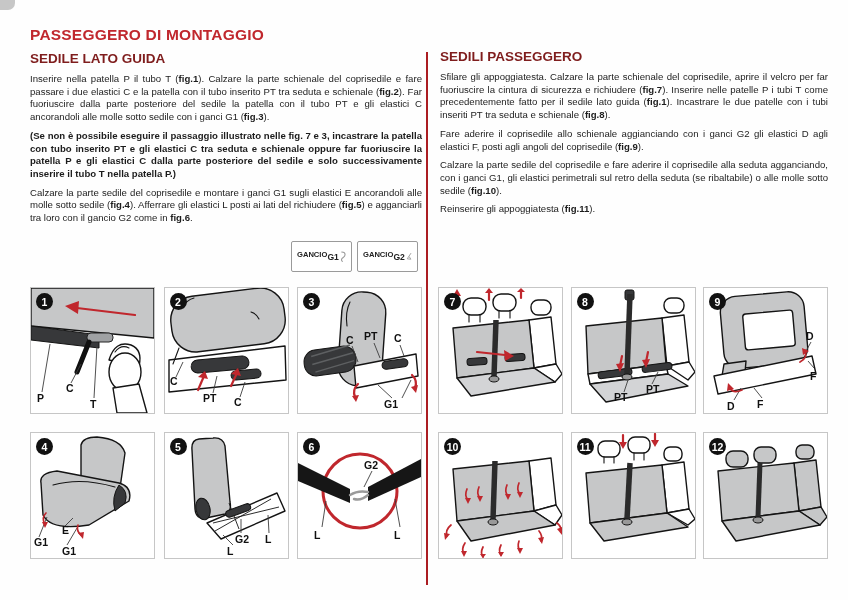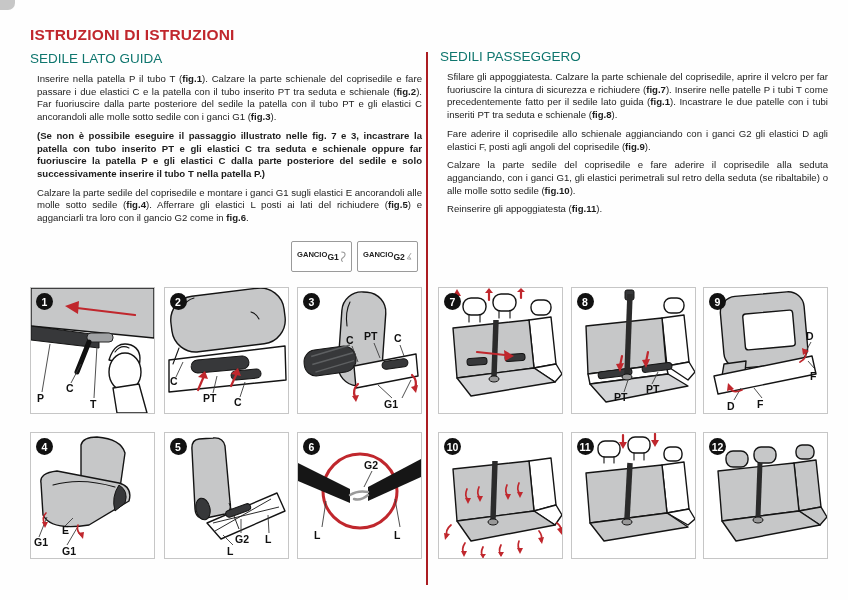--- a/index.html
+++ b/index.html
@@ -5,22 +5,22 @@
   html,body{margin:0;padding:0;background:#ffffff;}
   #page{position:relative;width:848px;height:600px;background:#fefefe;overflow:hidden;
         font-family:"Liberation Sans",sans-serif;color:#1c1c1c;}
   .corner-artifact{position:absolute;left:0;top:0;width:15px;height:10px;background:#c7c7c7;
         border-radius:0 0 7px 0;}
   .divider{position:absolute;left:426px;top:52px;width:2px;height:533px;background:#ab1d22;}
   .col{position:absolute;}
   .col-left{left:30px;top:26px;width:392px;}
   .col-right{left:440px;top:49px;width:388px;}
   h1.main-title{margin:0 0 7px 0;font-size:15.5px;font-weight:bold;color:#c0272d;letter-spacing:.2px;}
-  h2.sub-title{margin:0 0 7px 0;font-size:13.5px;font-weight:normal;color:#0f766e;}
-  p.body{margin:0 0 6px 7px;font-size:9.6px;line-height:12.7px;text-align:justify;color:#1c1c1c;}
+  h2.sub-title{margin:0 0 7px 0;font-size:13.5px;font-weight:bold;color:#7f1d1d;}
+  p.body{margin:0 0 6px 0;font-size:9.6px;line-height:12.7px;text-align:justify;color:#1c1c1c;}
   p.body b{font-weight:bold;}
   .hook-box{position:absolute;width:61px;height:31px;box-sizing:border-box;border:1px solid #9a9a9a;
         border-radius:2px;background:#fff;display:flex;align-items:center;justify-content:space-between;
         padding:2px 5px;}
   .hook-box .txt{display:flex;flex-direction:row;align-items:flex-start;line-height:1;}
   .hook-box .t1{font-size:7.6px;font-weight:bold;color:#222;}
   .hook-box .t2{font-size:8.6px;font-weight:bold;color:#222;margin-top:2px;align-self:flex-end;}
   .panels{position:absolute;top:287px;display:grid;grid-template-columns:repeat(3,125px);
         justify-content:space-between;row-gap:18px;}
   .panels-left{left:30px;width:392px;}
@@ -46,21 +46,21 @@
   .hookicon{stroke:#9a9a9a;stroke-width:2;fill:none;stroke-linecap:round;stroke-linejoin:round;}
 </style>
 </head>
 <body>
 
 <div id="page">
   <div class="corner-artifact"></div>
   <div class="divider"></div>
 
   <div class="col col-left">
-    <h1 class="main-title">ISTRUZIONI DI ISTRUZIONI</h1>
+    <h1 class="main-title">PASSEGGERO DI MONTAGGIO</h1>
     <h2 class="sub-title">SEDILE LATO GUIDA</h2>
     <p class="body"><span>Inserire nella patella P il tubo T (</span><b>fig.1</b><span>). Calzare la parte schienale del coprisedile e fare passare i due elastici C e la patella con il tubo inserito PT tra seduta e schienale (</span><b>fig.2</b><span>). Far fuoriuscire dalla parte posteriore del sedile la patella con il tubo PT e gli elastici C ancorandoli alle molle sotto sedile con i ganci G1 (</span><b>fig.3</b><span>).</span></p>
     <p class="body"><b>(Se non è possibile eseguire il passaggio illustrato nelle fig. 7 e 3, incastrare la patella con tubo inserito PT e gli elastici C tra seduta e schienale oppure far fuoriuscire la patella P e gli elastici C dalla parte posteriore del sedile e solo successivamente inserire il tubo T nella patella P.)</b></p>
     <p class="body"><span>Calzare la parte sedile del coprisedile e montare i ganci G1 sugli elastici E ancorandoli alle molle sotto sedile (</span><b>fig.4</b><span>). Afferrare gli elastici L posti ai lati del richiudere (</span><b>fig.5</b><span>) e agganciarli tra loro con il gancio G2 come in </span><b>fig.6</b><span>.</span></p>
   </div>
 
   <div class="col col-right">
     <h2 class="sub-title">SEDILI PASSEGGERO</h2>
     <p class="body"><span>Sfilare gli appoggiatesta. Calzare la parte schienale del coprisedile, aprire il velcro per far fuoriuscire la cintura di sicurezza e richiudere (</span><b>fig.7</b><span>). Inserire nelle patelle P i tubi T come precedentemente fatto per il sedile lato guida (</span><b>fig.1</b><span>). Incastrare le due patelle con i tubi inseriti PT tra seduta e schienale (</span><b>fig.8</b><span>).</span></p>
     <p class="body"><span>Fare aderire il coprisedile allo schienale aggianciando con i ganci G2 gli elastici D agli elastici F, posti agli angoli del coprisedile (</span><b>fig.9</b><span>).</span></p>

